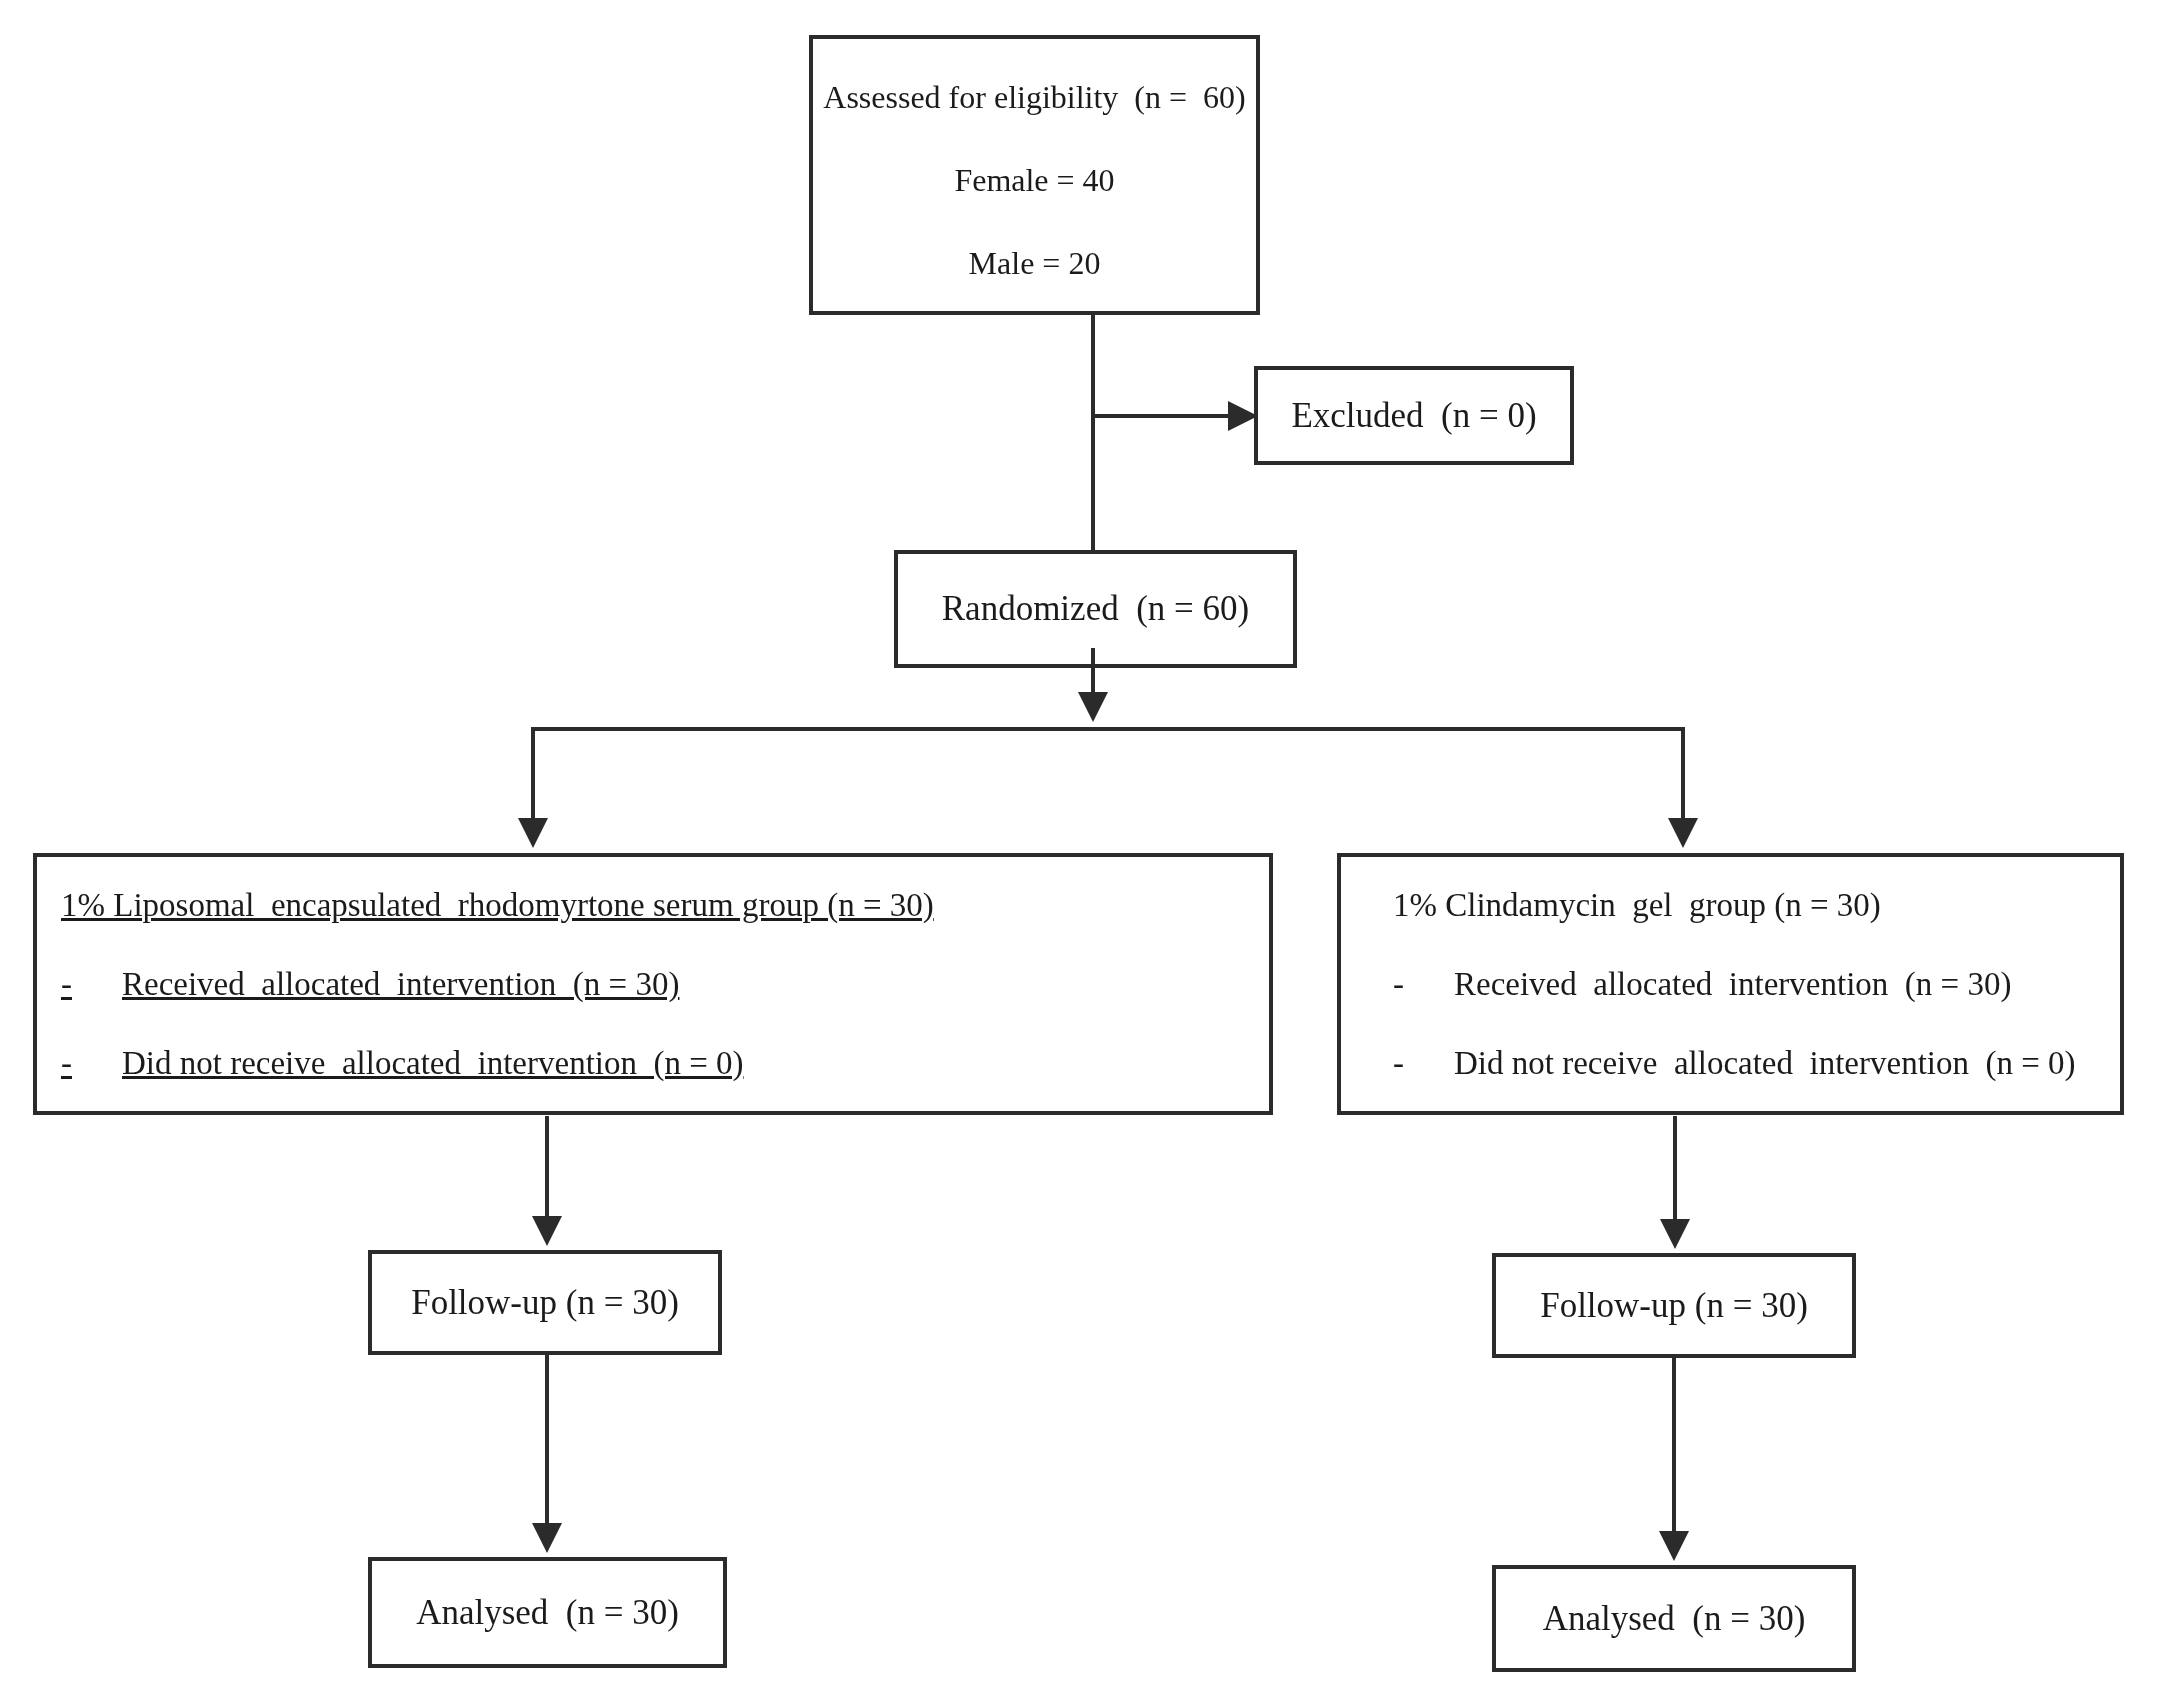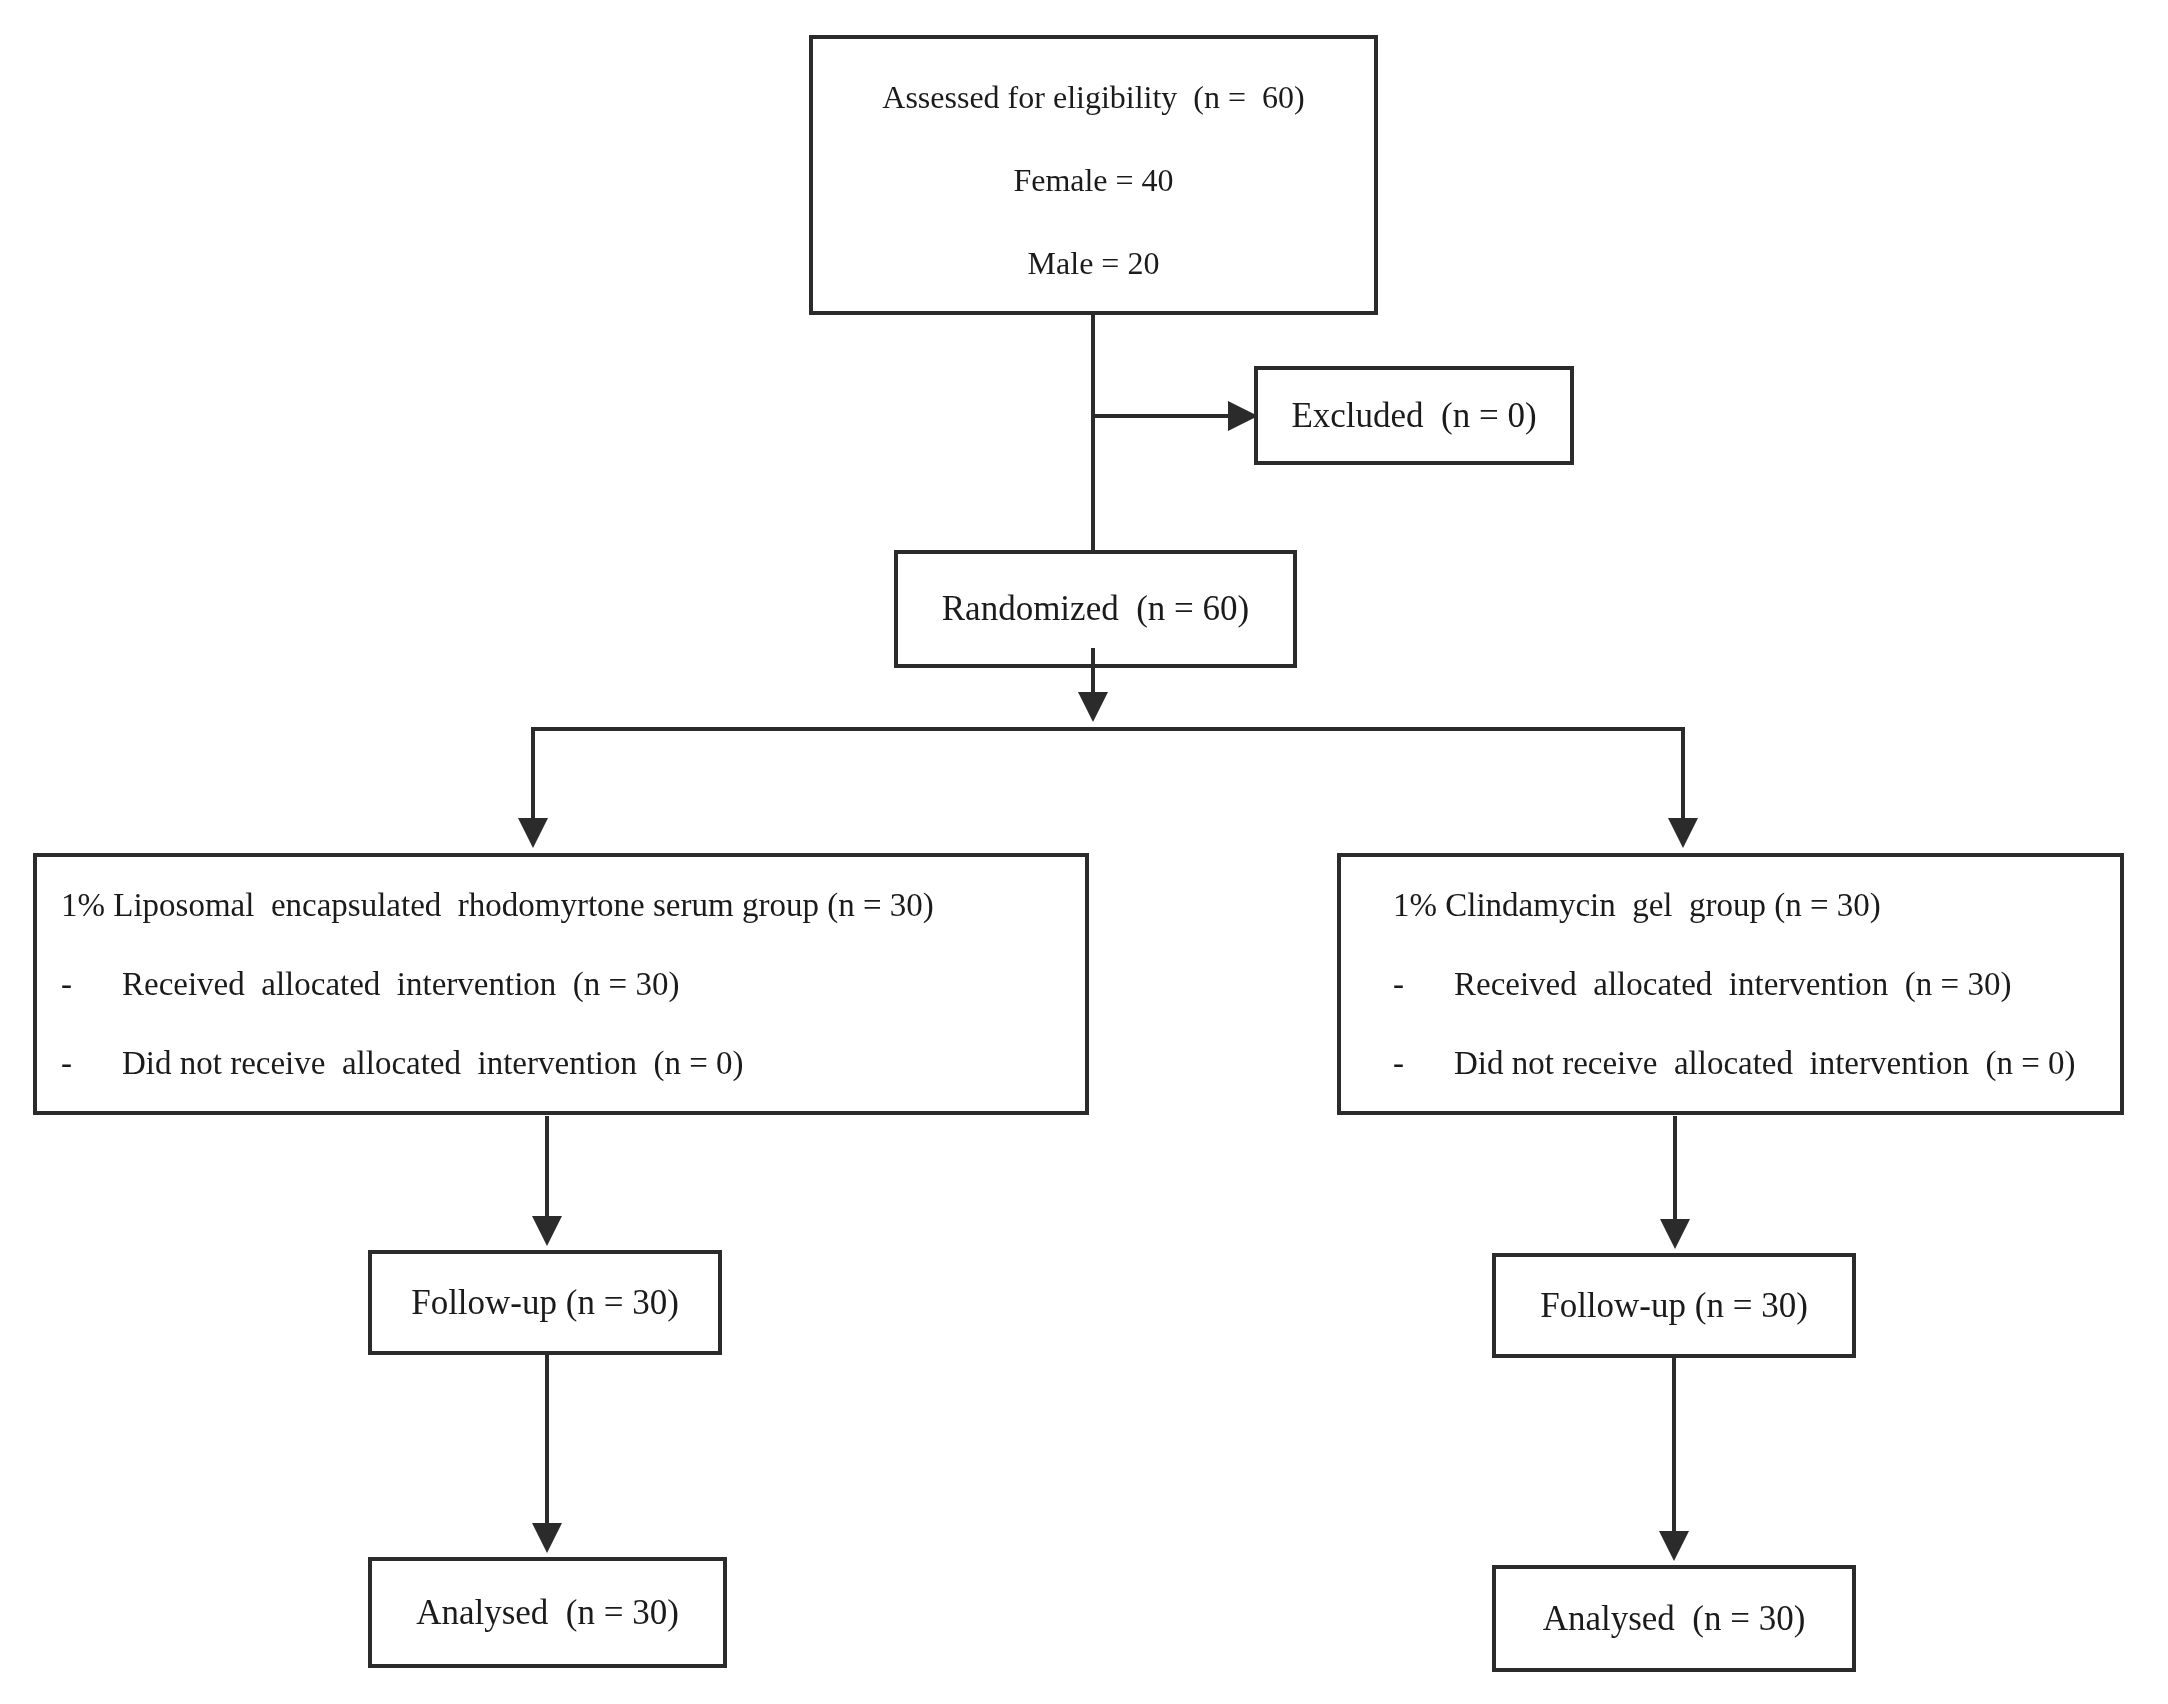--- a/index.html
+++ b/index.html
@@ -69,21 +69,21 @@
     border-top:15px solid transparent;
     border-bottom:15px solid transparent;
     border-left:30px solid #2b2b2b;
   }
 </style>
 </head>
 <body>
 
 <div id="canvas">
 
-  <div class="box stack" style="left:809px;top:35px;width:569px;height:280px;">
+  <div class="box stack" style="left:809px;top:35px;width:451px;height:280px;">
     <div class="line">Assessed for eligibility  (n =  60)</div>
     <div class="line">Female = 40</div>
     <div class="line">Male = 20</div>
   </div>
 
   <div class="vline" style="left:1091px;top:315px;height:237px;"></div>
 
   <div class="hline" style="left:1091px;top:414px;width:139px;"></div>
   <div class="arrow-right" style="left:1228px;top:401px;"></div>
 
@@ -95,21 +95,21 @@
   <div class="arrow-down" style="left:1078px;top:692px;"></div>
 
   <div class="hline" style="left:531px;top:727px;width:1154px;"></div>
 
   <div class="vline" style="left:531px;top:727px;height:93px;"></div>
   <div class="arrow-down" style="left:518px;top:818px;"></div>
 
   <div class="vline" style="left:1681px;top:727px;height:93px;"></div>
   <div class="arrow-down" style="left:1668px;top:818px;"></div>
 
-  <div class="box group" style="left:33px;top:853px;width:1056px;height:262px;">
+  <div class="box group" style="left:33px;top:853px;width:1240px;height:262px;text-decoration:underline;">
     <div class="group-title">1% Liposomal  encapsulated  rhodomyrtone serum group (n = 30)</div>
     <div class="group-item">
       <span class="bullet">-</span>
       <span>Received  allocated  intervention  (n = 30)</span>
     </div>
     <div class="group-item">
       <span class="bullet">-</span>
       <span>Did not receive  allocated  intervention  (n = 0)</span>
     </div>
   </div>

